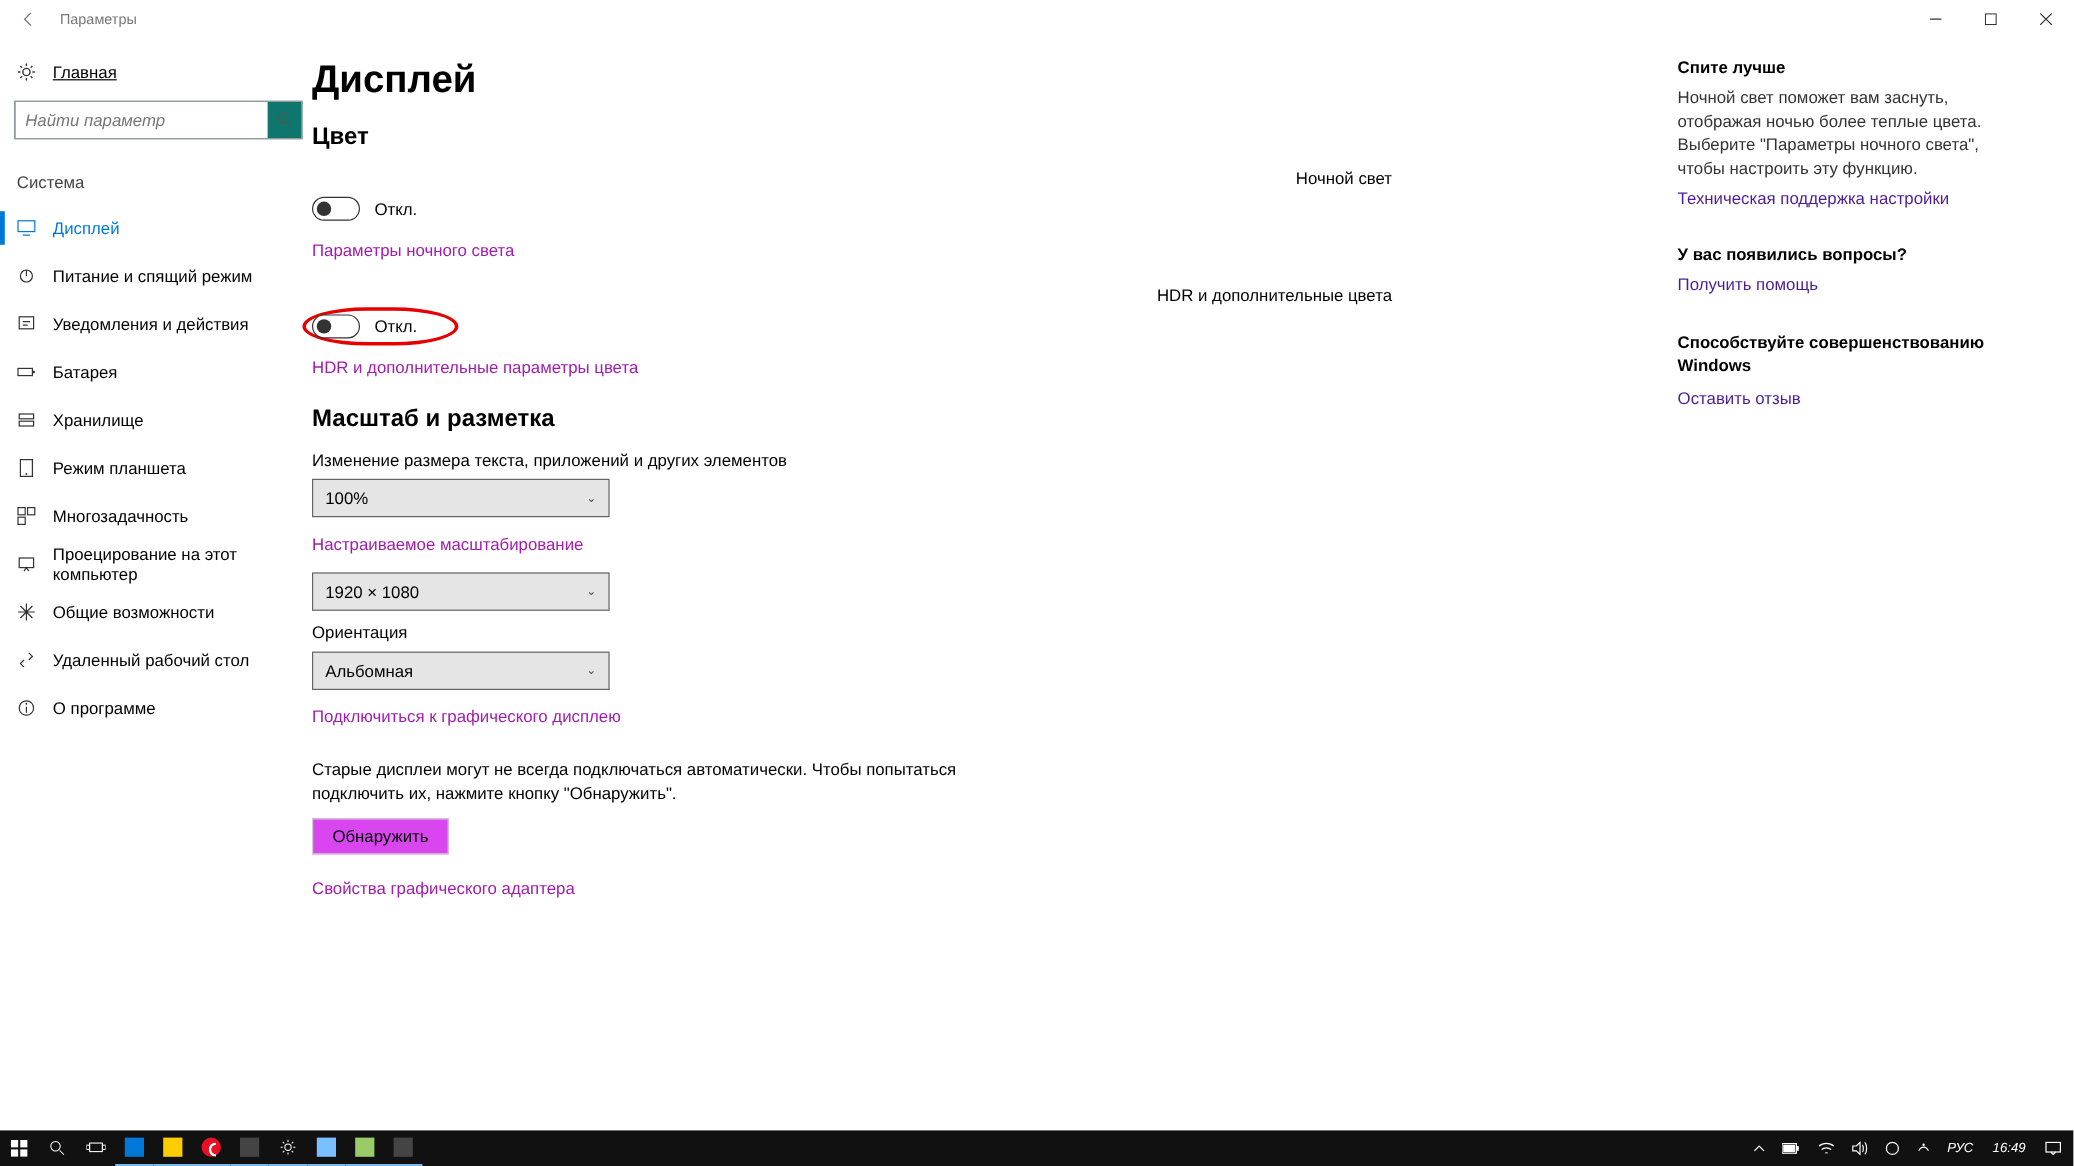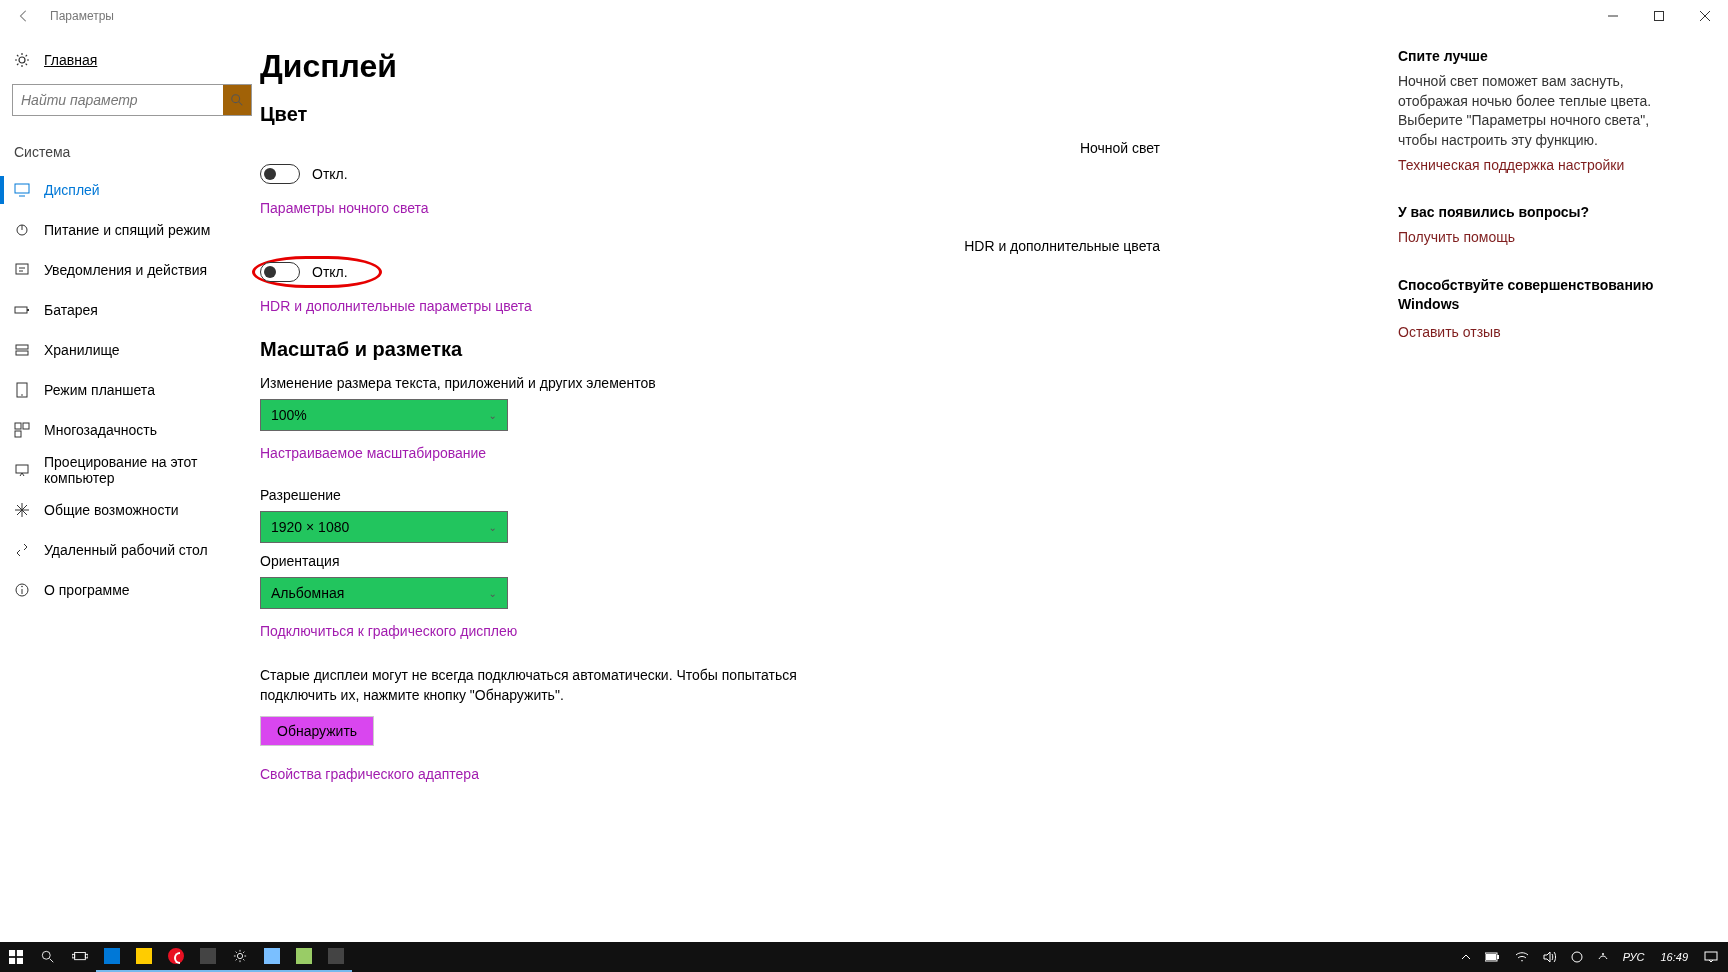--- a/index.html
+++ b/index.html
@@ -14,21 +14,21 @@
 .titlebar-btn svg { width: 10px; height: 10px; }
 
 
 .app-body { display: flex; height: calc(100% - 32px - 30px); }
 
 
 .sidebar { width: 260px; padding: 12px 0 0 0; }
 .sidebar-top { padding: 0 12px; }
 .home-row { display: flex; align-items: center; gap: 14px; padding: 8px 0 16px 2px; text-decoration: underline; }
 .home-icon { width: 16px; height: 16px; display:flex; align-items:center; justify-content:center; }
-.search-box { width: 240px; height: 32px; border: 1px solid #999; background:#a16207; display:flex; align-items:center; position:relative; margin-bottom: 20px; }
+.search-box { width: 240px; height: 32px; border: 1px solid #999; background:#0f766e; display:flex; align-items:center; position:relative; margin-bottom: 20px; }
 .search-box input { border:none; outline:none; width: calc(100% - 28px); height: 100%; padding: 0 8px; font-size: 14px; color:#333; }
 .search-box input::placeholder { color:#777; font-style: italic; }
 .search-icon { width: 28px; height: 100%; display:flex; align-items:center; justify-content:center; color:#555; }
 .category-label { padding: 8px 14px 10px 14px; color: #444; font-size: 14px; }
 .nav-item { height: 40px; display:flex; align-items:center; padding: 0 14px; gap: 14px; cursor: pointer; position:relative; }
 .nav-item.active { color: #0078d7; }
 .nav-item.active::before { content:""; position:absolute; left:0; top:6px; bottom:6px; width:4px; background:#0078d7; }
 .nav-icon { width: 16px; height: 16px; display:flex; align-items:center; justify-content:center; color: inherit; }
 
 
@@ -41,31 +41,31 @@
 .subsection { font-size: 14px; margin: 6px 0 8px 0; color:#000;text-align:right; }
 .toggle-row { display:flex; align-items:center; gap: 12px; margin-bottom: 10px; position:relative; }
 .toggle { width: 40px; height: 20px; border: 1px solid #333; border-radius: 10px; background:#fff; position:relative; cursor:pointer; }
 .toggle::after { content:""; position:absolute; left:3px; top:3px; width:12px; height:12px; border-radius:50%; background:#333; }
 .toggle-label { font-size: 14px; }
 .link { color:#a21caf; font-size: 14px; cursor:pointer; margin: 6px 0 16px 0; display:inline-block; }
 
 .highlight-oval { position:absolute; border: 3px solid #e60000; border-radius: 50% / 60%; width: 130px; height: 32px; left: -8px; top: -6px; pointer-events:none; }
 
 .setting-label { font-size: 14px; margin: 10px 0 8px 0; }
-.select-box { width: 248px; height: 32px; border: 1px solid #666; background:#22c55e; display:flex; align-items:center; justify-content:space-between; padding: 0 10px; cursor:pointer; margin-bottom: 8px; }
+.select-box { width: 248px; height: 32px; border: 1px solid #666; background:#e5e5e5; display:flex; align-items:center; justify-content:space-between; padding: 0 10px; cursor:pointer; margin-bottom: 8px; }
 .select-box .chev { color:#555; font-size: 10px; }
 
 .body-text { font-size: 14px; color:#000; margin: 10px 0; max-width: 560px; line-height: 1.45; }
 
 .btn { background:#d946ef; border:1px solid #ccc; padding: 6px 16px; font-size: 14px; cursor:pointer; }
 
 
 .aside-heading { font-size: 14px; font-weight: 600; margin: 0 0 8px 0; }
 .aside-text { font-size: 14px; color:#333; line-height: 1.4; margin-bottom: 6px; }
-.aside-link { color:#7f1d1d; font-size: 14px; cursor:pointer; display:block; margin-bottom: 28px; line-height:1.4; }
+.aside-link { color:#4c1d95; font-size: 14px; cursor:pointer; display:block; margin-bottom: 28px; line-height:1.4; }
 
 
 .taskbar { position:absolute; bottom:0; left:0; right:0; height:30px; background:#111; color:#fff; display:flex; align-items:center; }
 .taskbar-item { width: 32px; height: 30px; display:flex; align-items:center; justify-content:center; }
 .taskbar-item svg, .taskbar-item .glyph { color:#fff; fill:#fff; }
 .taskbar-spacer { flex:1; }
 .tray { display:flex; align-items:center; gap: 6px; padding: 0 6px; font-style: italic; }
 .tray-item { display:flex; align-items:center; justify-content:center; color:#fff; font-size:11px; padding: 0 4px; height:30px; }
 .tray-time { font-size: 11px; color:#fff; padding: 0 6px; }
 .opera { width:16px; height:16px; border-radius:50%; background:#e81123; border: 2px solid #e81123; position:relative; }
@@ -252,21 +252,20 @@
       <a class="link">HDR и дополнительные параметры цвета</a>
 
       <h2 class="section">Масштаб и разметка</h2>
       <div class="setting-label">Изменение размера текста, приложений и других элементов</div>
       <div class="select-box">
         <span>100%</span>
         <span class="chev">⌄</span>
       </div>
       <a class="link">Настраиваемое масштабирование</a>
 
-      <div class="setting-label">Разрешение</div>
       <div class="select-box">
         <span>1920 × 1080</span>
         <span class="chev">⌄</span>
       </div>
 
       <div class="setting-label">Ориентация</div>
       <div class="select-box">
         <span>Альбомная</span>
         <span class="chev">⌄</span>
       </div>

